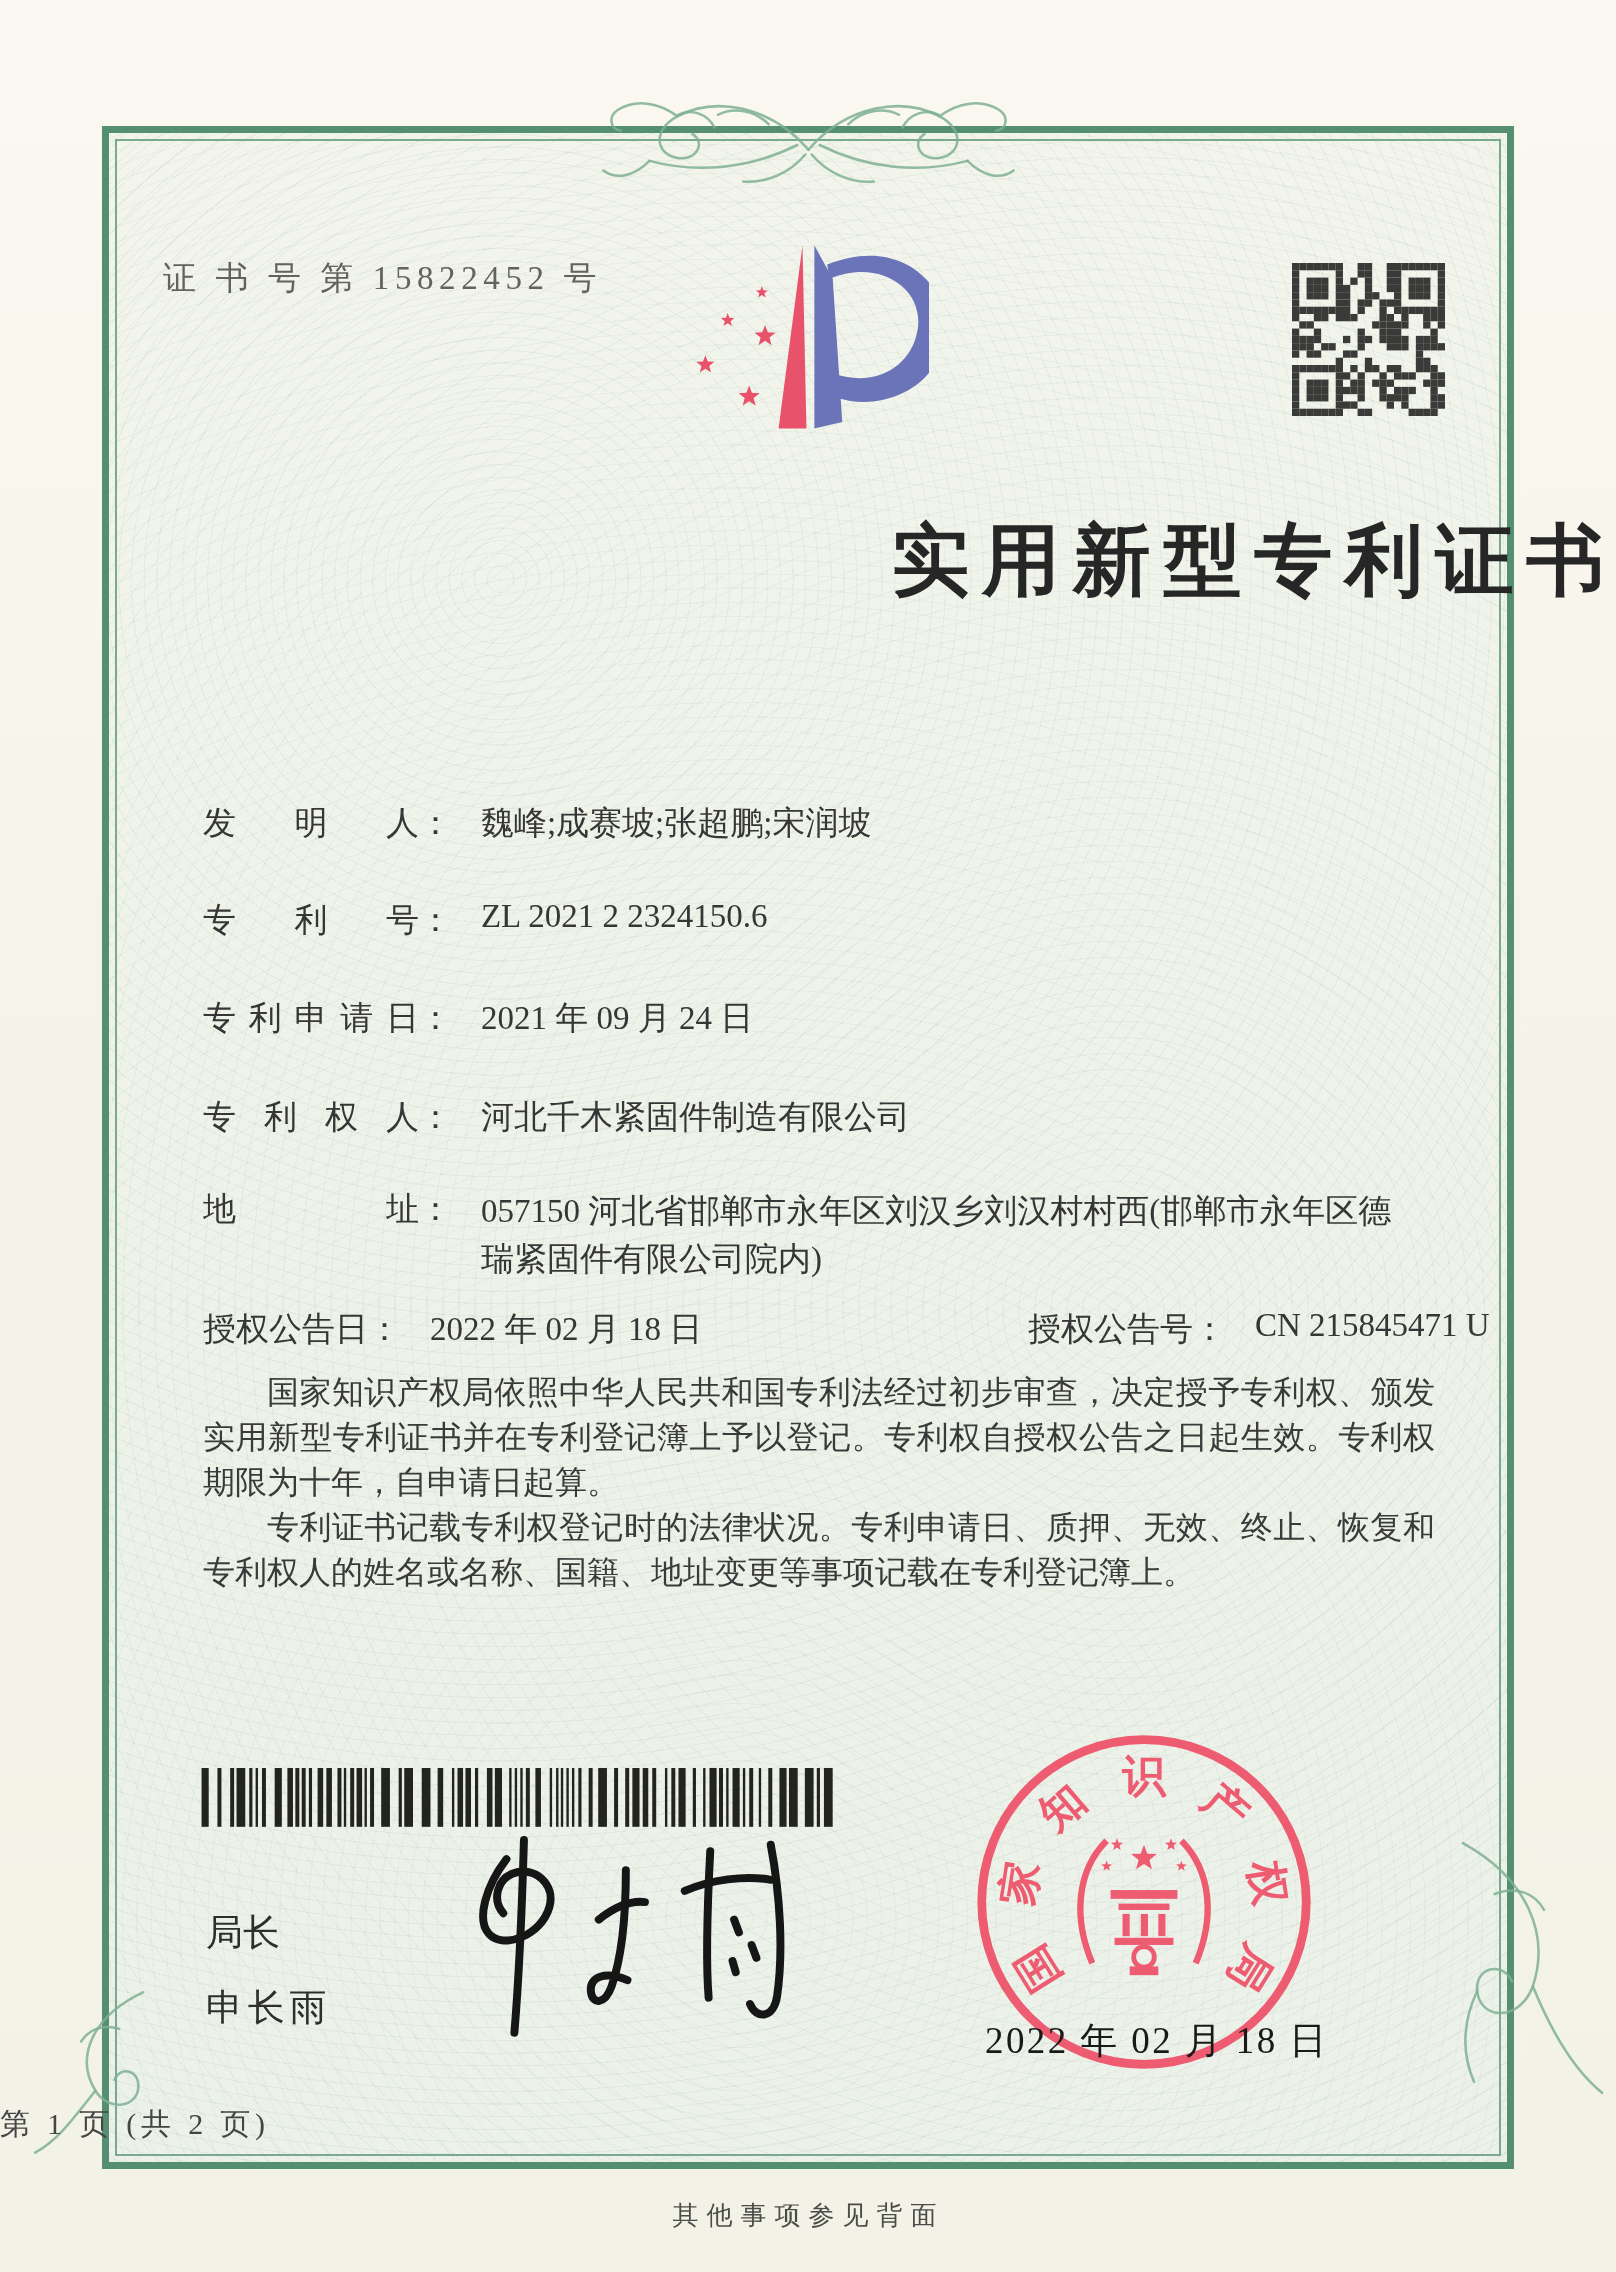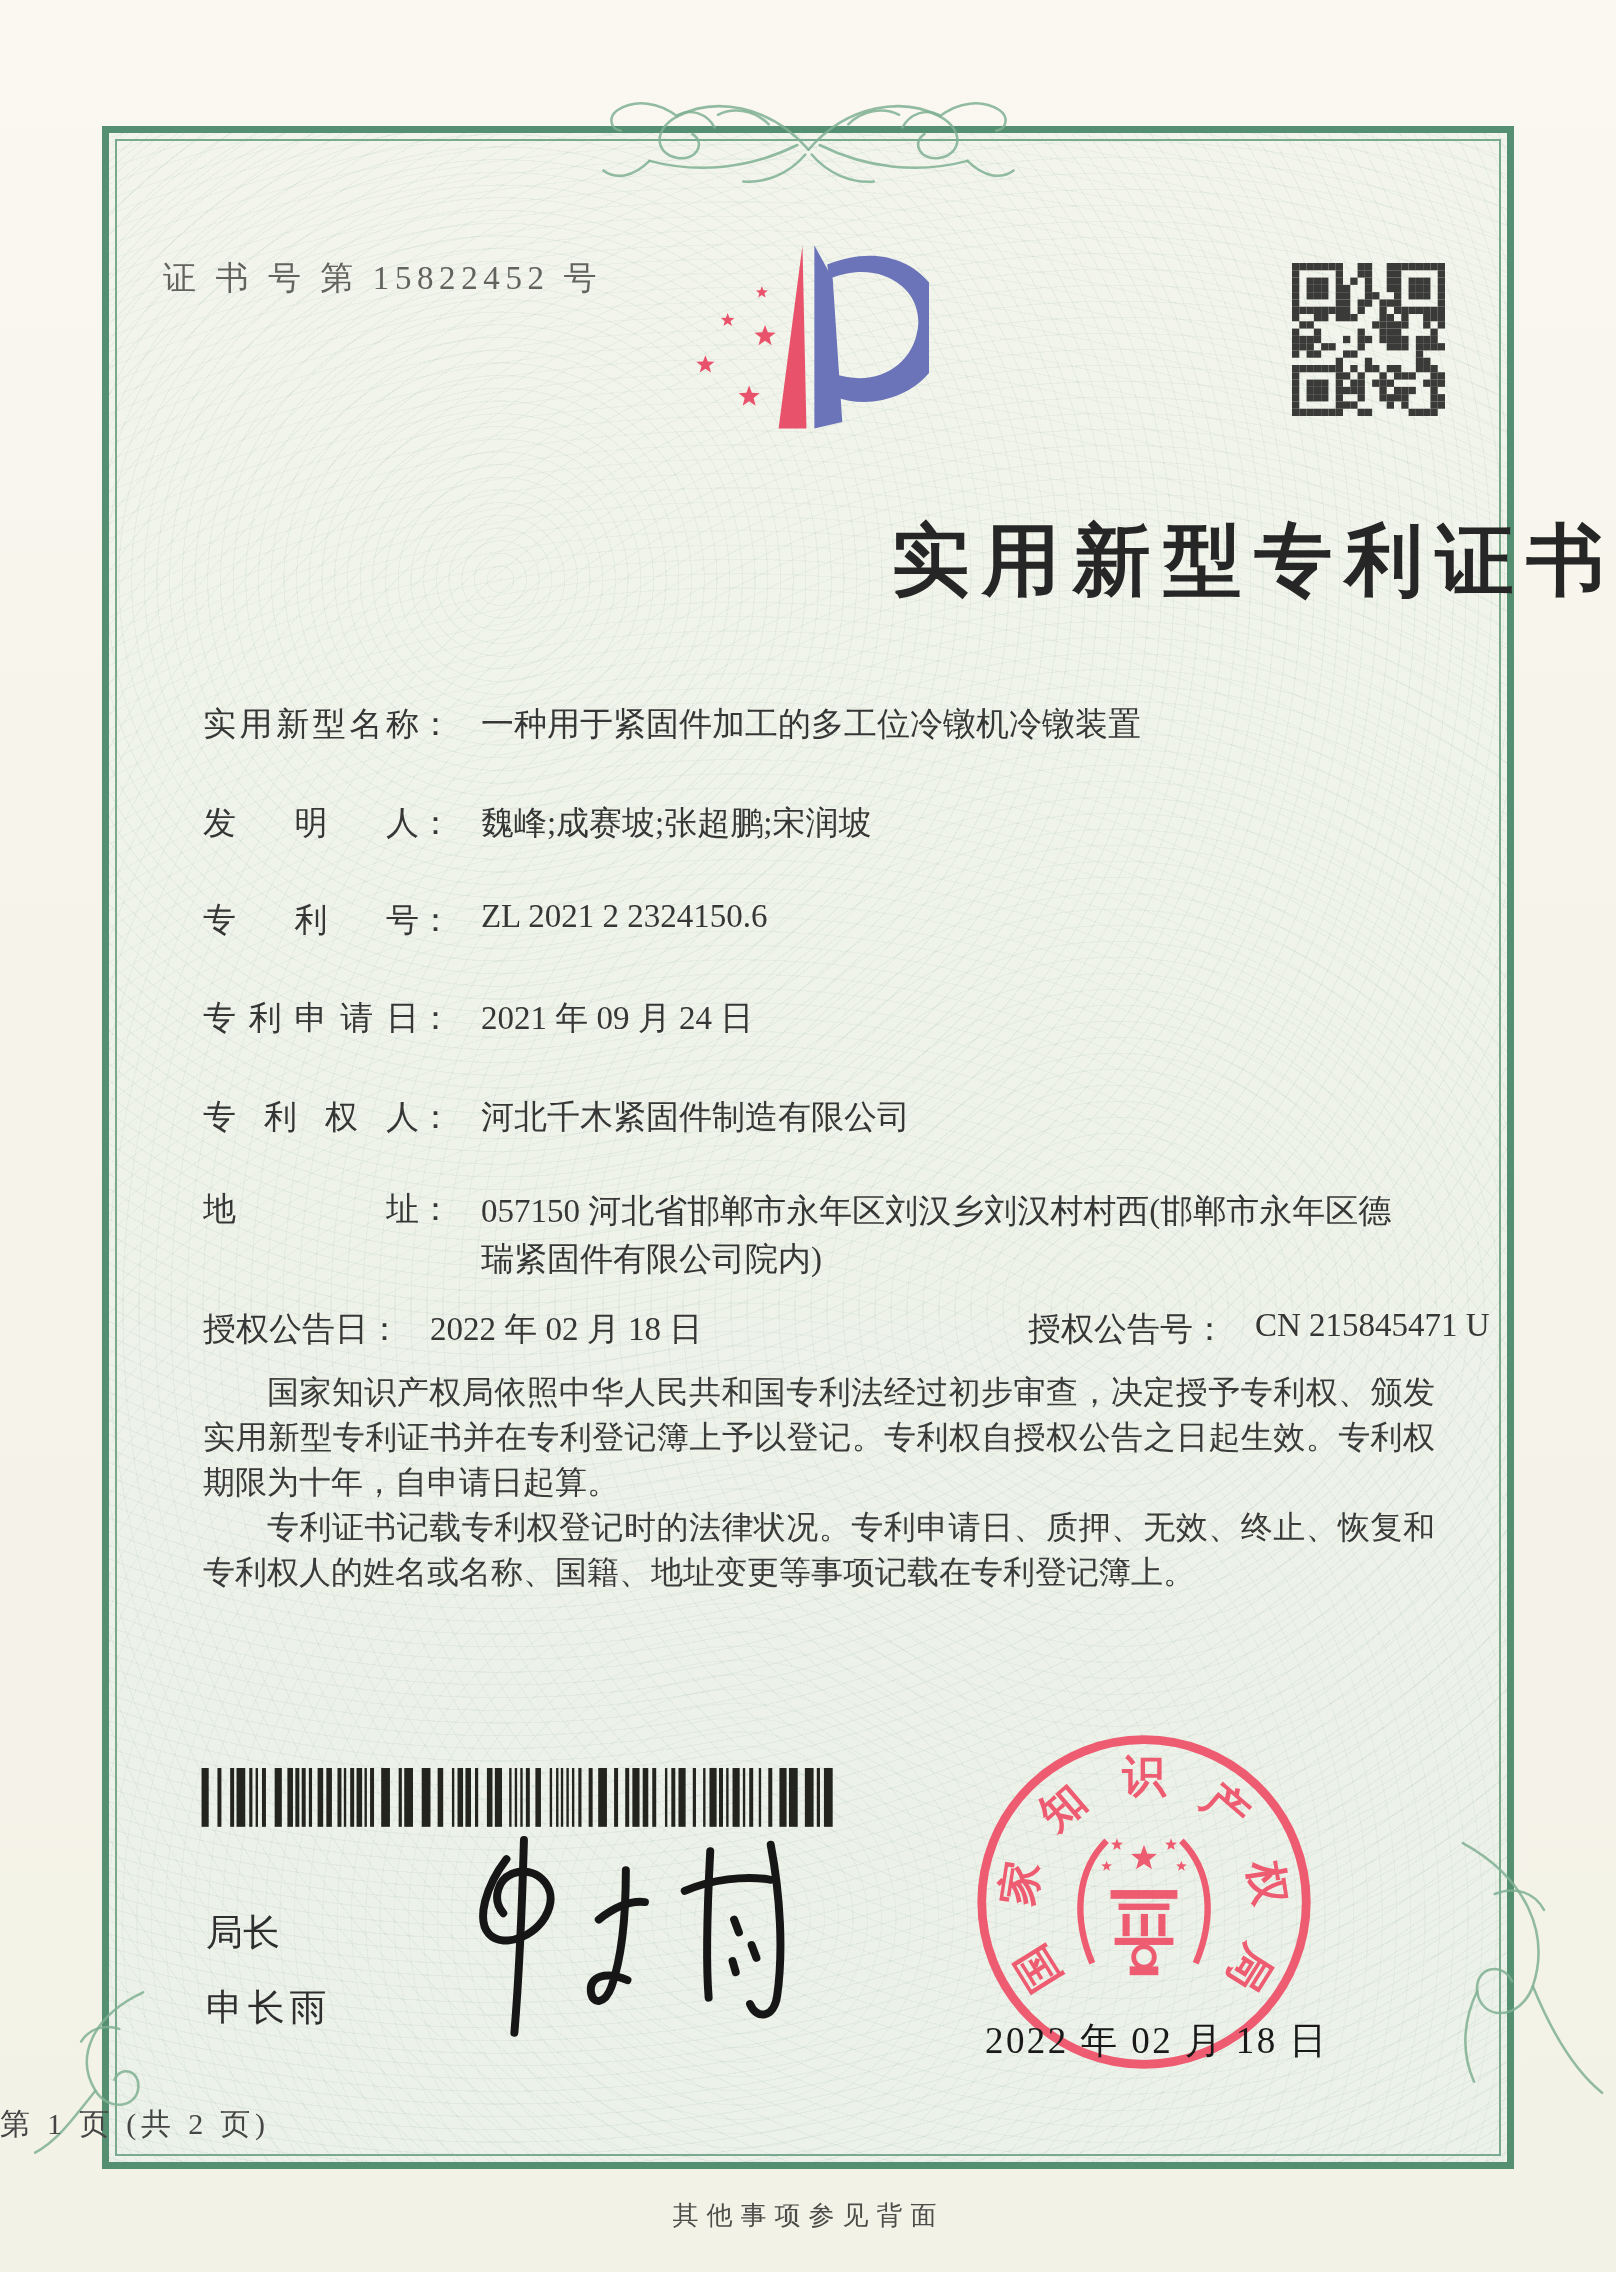--- a/index.html
+++ b/index.html
@@ -345,24 +345,20 @@
       <rect x="81" y="180" width="9" height="9" fill="#3a3a38"></rect>
       <rect x="90" y="180" width="9" height="9" fill="#3a3a38"></rect>
       <rect x="144" y="180" width="9" height="9" fill="#3a3a38"></rect>
       <rect x="153" y="180" width="9" height="9" fill="#3a3a38"></rect>
       <rect x="162" y="180" width="9" height="9" fill="#3a3a38"></rect>
       <rect x="171" y="180" width="9" height="9" fill="#3a3a38"></rect>
     </svg>
 
   <div class="title">实用新型专利证书</div>
 
-  <div class="frow" style="top:702px">
-    <span class="flabel">实用新型名称</span><span class="fcolon">：</span>
-    <span class="fvalue">一种用于紧固件加工的多工位冷镦机冷镦装置</span>
-  </div>
   <div class="frow" style="top:801px">
     <span class="flabel">发明人</span><span class="fcolon">：</span>
     <span class="fvalue">魏峰;成赛坡;张超鹏;宋润坡</span>
   </div>
   <div class="frow" style="top:898px">
     <span class="flabel">专利号</span><span class="fcolon">：</span>
     <span class="fvalue">ZL 2021 2 2324150.6</span>
   </div>
   <div class="frow" style="top:996px">
     <span class="flabel">专利申请日</span><span class="fcolon">：</span>

